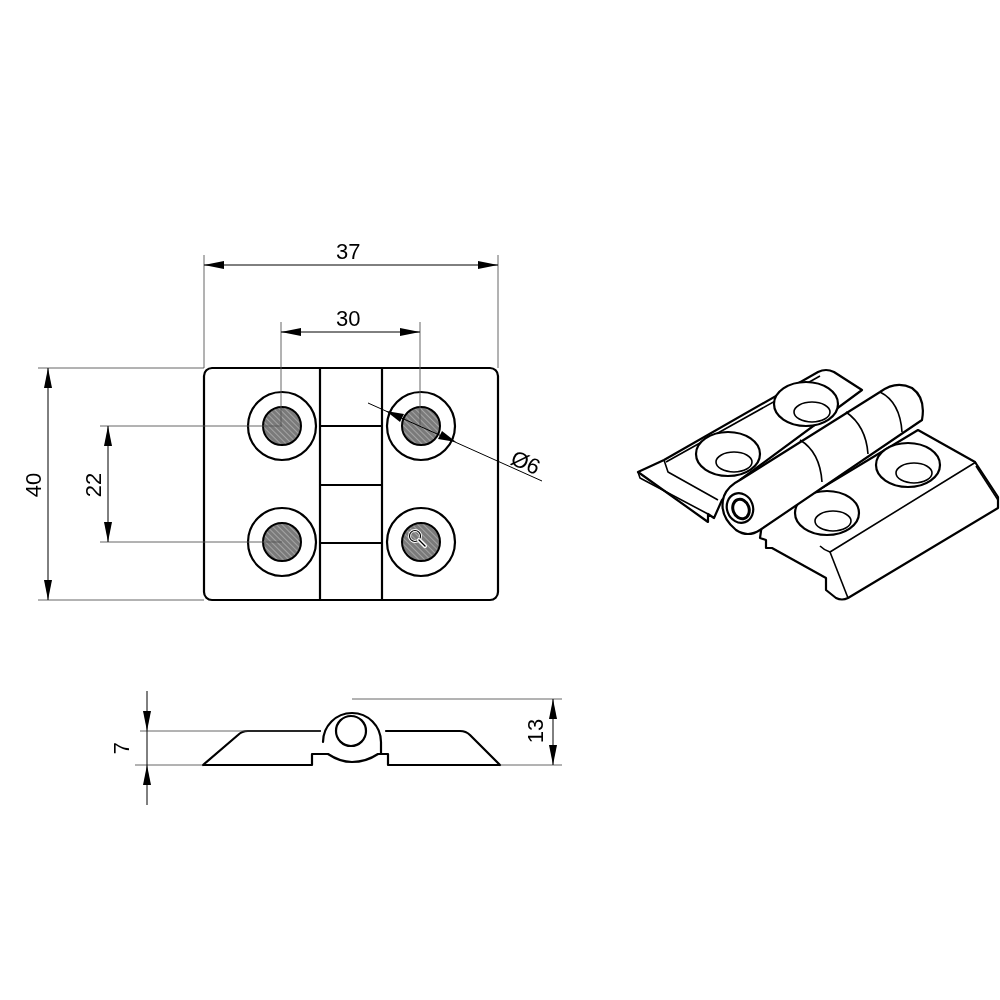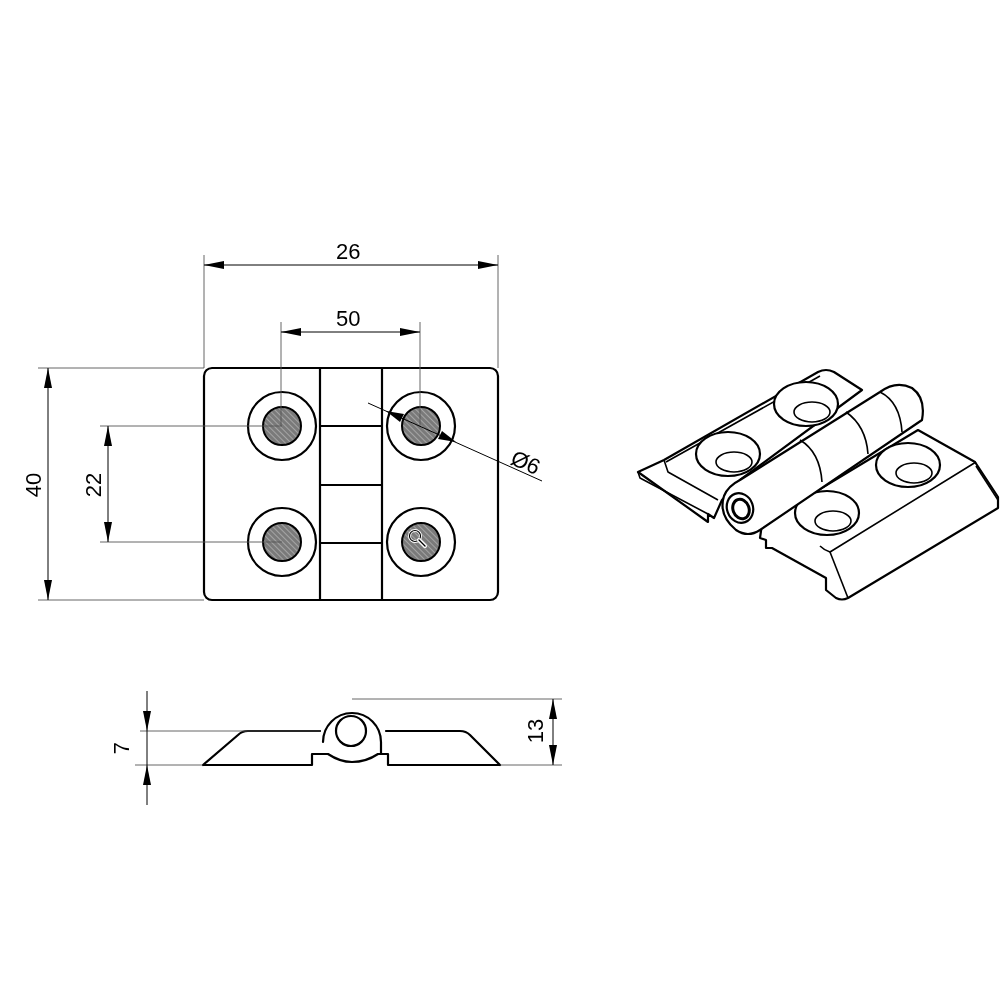--- a/index.html
+++ b/index.html
@@ -164,19 +164,19 @@
 
     <path class="iso-thin" d="M 800 440 Q 820 452 822 482"></path>
     <path class="iso-thin" d="M 846 412 Q 866 426 868 454"></path>
     <path class="iso-thin" d="M 880 392 Q 900 402 902 432"></path>
 
     <ellipse class="iso" cx="740" cy="508" rx="13" ry="15" transform="rotate(-20 740 508)"></ellipse>
     <ellipse class="iso-thin" cx="741" cy="509" rx="8" ry="10" transform="rotate(-20 741 509)" style="stroke-width:3"></ellipse>
   </g>
 </svg>
 
-<p class="lbl" style="left:336px;top:241px;">26</p>
-<p class="lbl" style="left:336px;top:308px;">50</p>
+<p class="lbl" style="left:336px;top:241px;">37</p>
+<p class="lbl" style="left:336px;top:308px;">30</p>
 <p class="lbl" style="left:22px;top:474px;transform:rotate(-90deg);transform-origin:center;">40</p>
 <p class="lbl" style="left:82px;top:474px;transform:rotate(-90deg);transform-origin:center;">22</p>
 <p class="lbl" style="left:512px;top:446px;transform:rotate(24deg);transform-origin:left center;">Ø6</p>
 <p class="lbl" style="left:116px;top:737px;transform:rotate(-90deg);transform-origin:center;">7</p>
 <p class="lbl" style="left:524px;top:720px;transform:rotate(-90deg);transform-origin:center;">13</p>
 
 </body></html>

